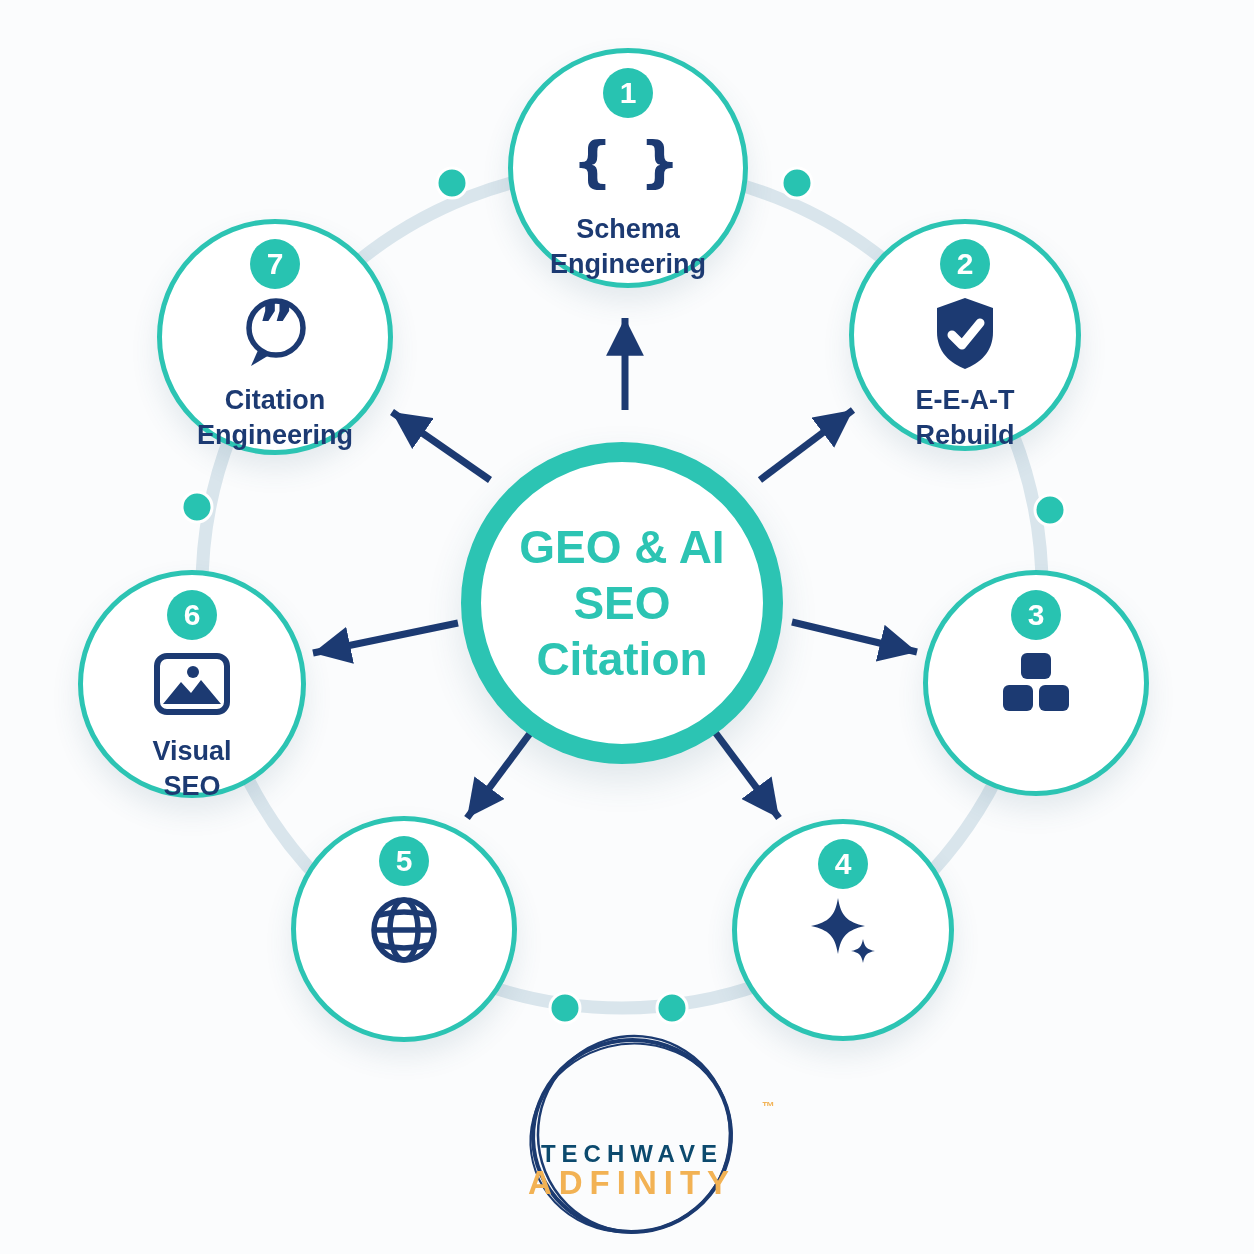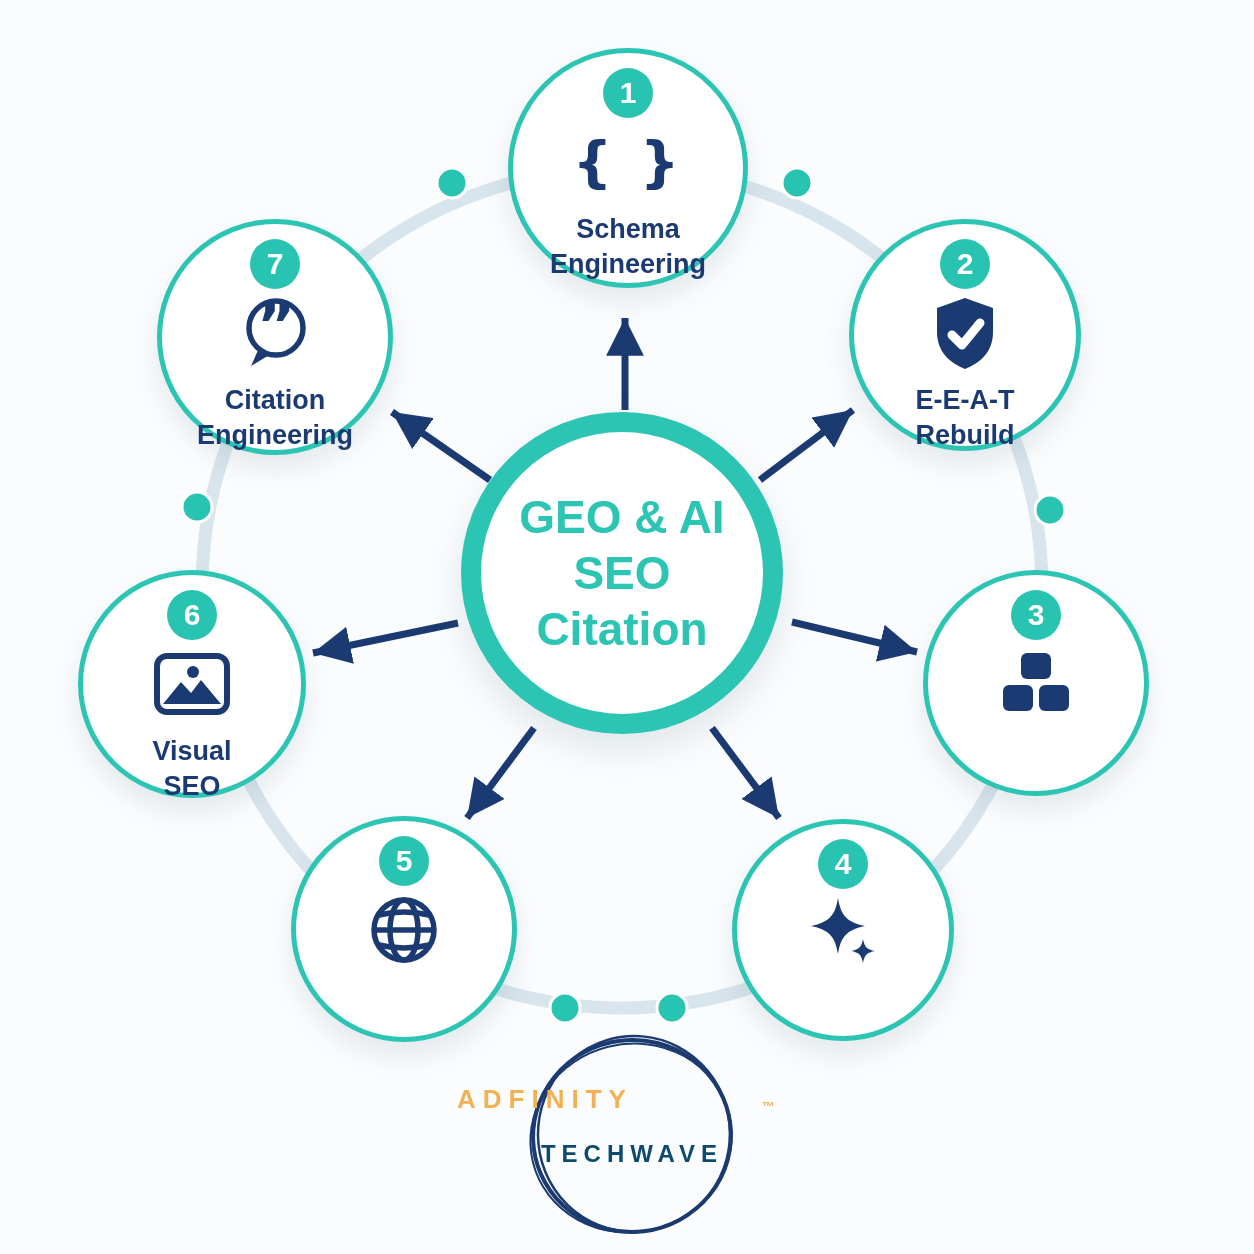--- a/index.html
+++ b/index.html
@@ -26,32 +26,32 @@
   }
   .braces{
     font-family:"DejaVu Sans",sans-serif;font-weight:700;font-size:56px;
     color:#1c3a72;letter-spacing:4px;line-height:70px;
   }
   .nlabel{
     color:#1c3a72;font-weight:700;font-size:27px;line-height:1.3;
     margin-top:10px;
   }
   #hub{
-    position:absolute;left:461px;top:412px;width:322px;height:322px;
+    position:absolute;left:461px;top:442px;width:322px;height:322px;
     border-radius:50%;background:#ffffff;border:20px solid #2cc4b3;
     box-sizing:border-box;box-shadow:0 16px 36px rgba(60,100,120,.14);
     display:flex;align-items:center;justify-content:center;text-align:center;
   }
   #hub .hub-text{
     color:#2cc4b3;font-weight:700;font-size:46px;line-height:1.22;
   }
   #logo{position:absolute;left:522px;top:1032px;width:220px;height:212px;}
   #logo-name{
-    position:absolute;left:457px;top:1084px;width:350px;
-    color:#f2b254;font-weight:700;font-size:26px;letter-spacing:7px;
+    position:absolute;left:457px;top:1164px;width:350px;text-align:center;
+    color:#f2b254;font-weight:700;font-size:33px;letter-spacing:7px;
   }
   #logo-mark{
     position:absolute;left:762px;top:1099px;color:#f2b254;
     font-weight:700;font-size:13px;
   }
   #logo-tagline{
     position:absolute;left:457px;top:1140px;width:350px;text-align:center;
     color:#0c4a6e;font-weight:700;font-size:24px;letter-spacing:6px;
   }
 </style>

